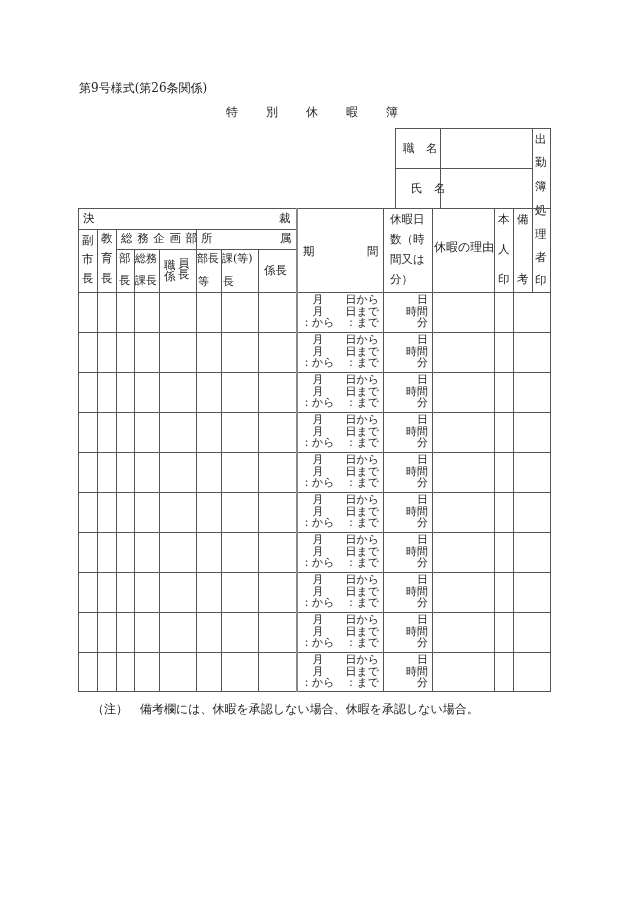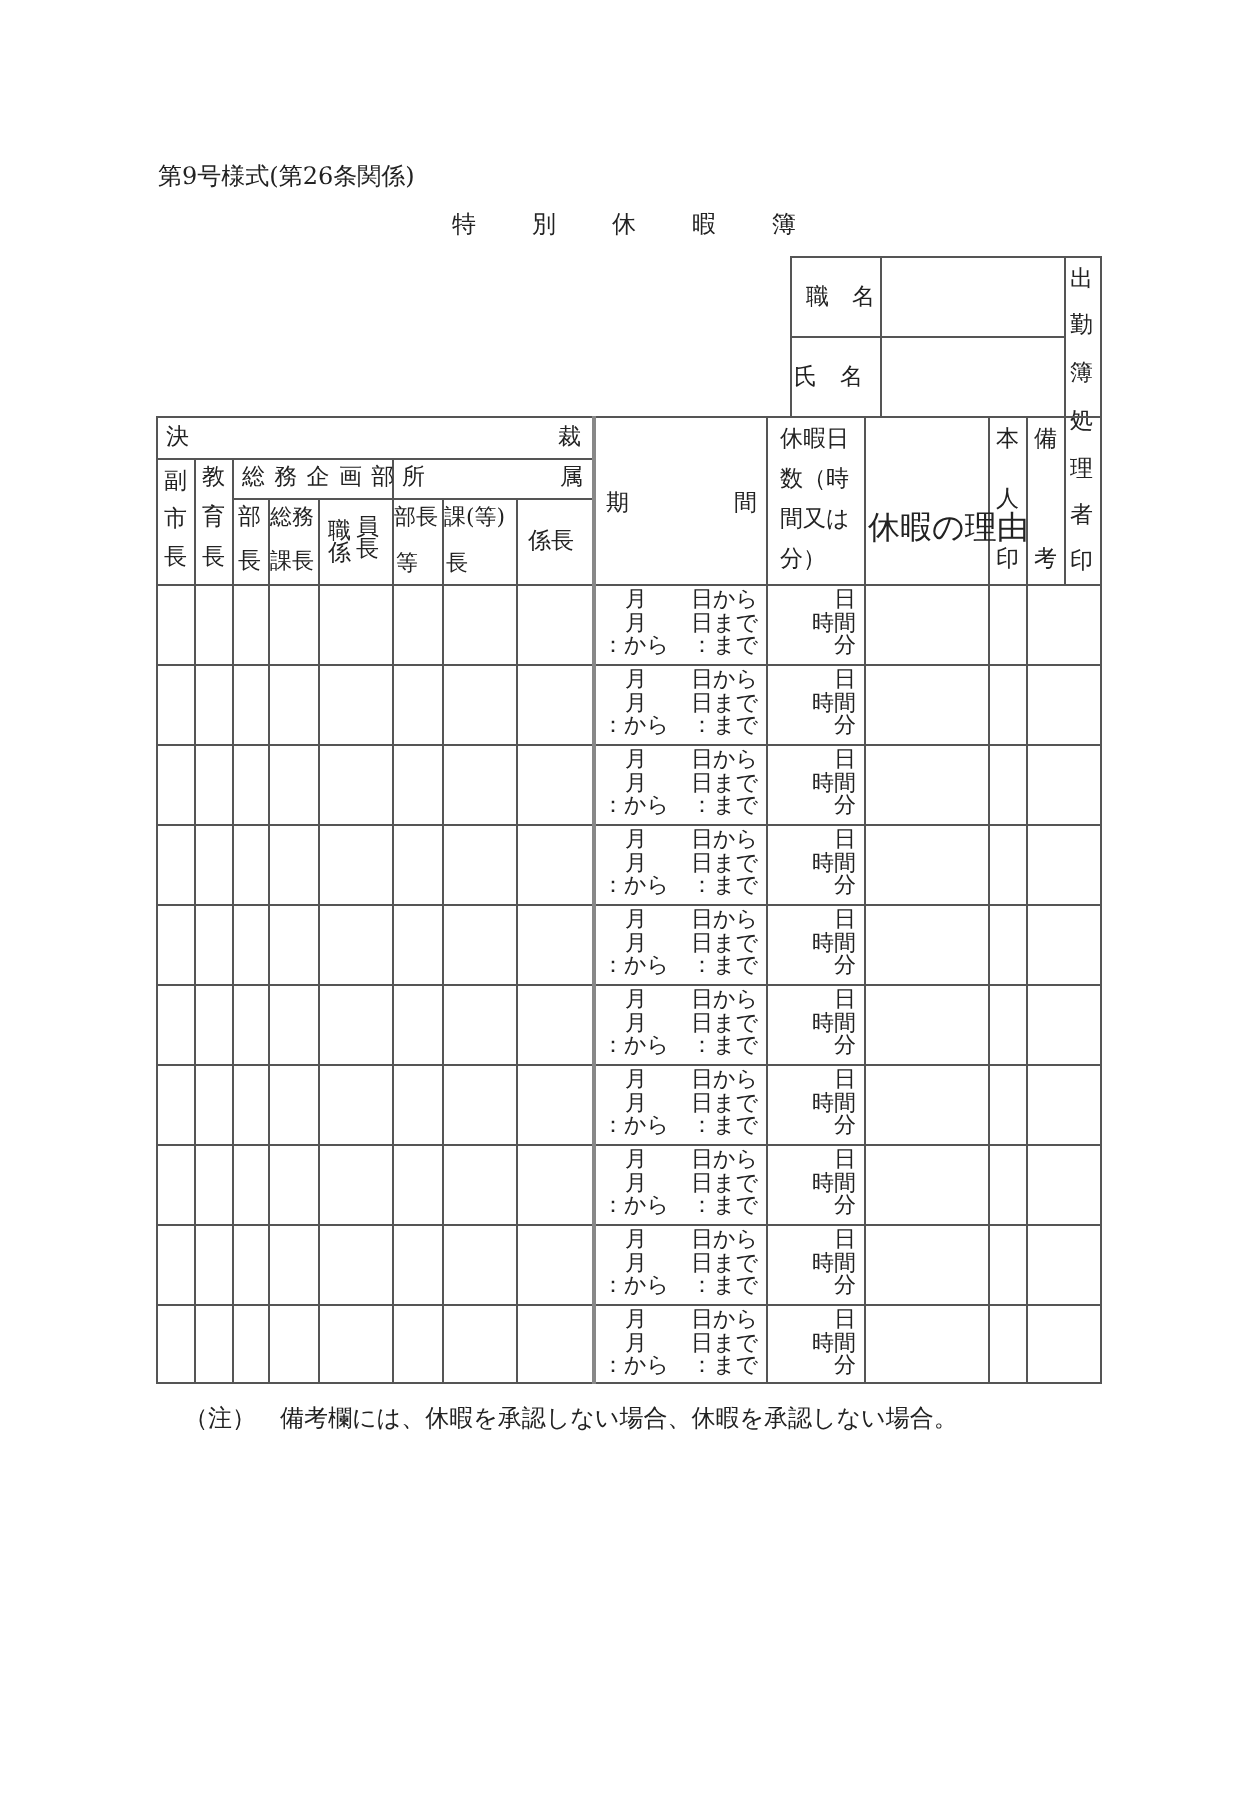--- a/index.html
+++ b/index.html
@@ -32,21 +32,21 @@
 
   <div class="line" style="left:395px;top:128px;width:156px;height:1px"></div>
   <div class="line" style="left:395px;top:168px;width:137px;height:1px"></div>
 
   <div class="line" style="left:395px;top:128px;width:1px;height:80px"></div>
   <div class="line" style="left:440px;top:128px;width:1px;height:80px"></div>
   <div class="line" style="left:532px;top:128px;width:1px;height:165px"></div>
   <div class="line" style="left:550px;top:128px;width:1px;height:564px"></div>
 
   <div class="cell-text" style="left:403px;top:143px">職　名</div>
-  <div class="cell-text" style="left:397px;top:183px">氏　名</div>
+  <div class="cell-text" style="left:411px;top:183px">氏　名</div>
   <div class="blank-cell" style="left:441px;top:129px;width:91px;height:39px"></div>
   <div class="blank-cell" style="left:441px;top:169px;width:91px;height:39px"></div>
 
   <div>
     <div class="vt" style="left:535px;top:134px">出</div>
     <div class="vt" style="left:535px;top:157px">勤</div>
     <div class="vt" style="left:535px;top:181px">簿</div>
     <div class="vt" style="left:535px;top:205px">処</div>
     <div class="vt" style="left:535px;top:229px">理</div>
     <div class="vt" style="left:535px;top:252px">者</div>
@@ -133,21 +133,21 @@
 
   <div class="cell-text" style="left:303px;top:246px">期</div>
   <div class="cell-text" style="left:367px;top:246px">間</div>
 
   <div>
     <div class="cell-text" style="left:390px;top:214px">休暇日</div>
     <div class="cell-text" style="left:390px;top:234px">数（時</div>
     <div class="cell-text" style="left:390px;top:254px">間又は</div>
     <div class="cell-text" style="left:390px;top:274px">分）</div>
   </div>
-  <div class="cell-text" style="left:434px;top:256px;font-size:16px">休暇の理由</div>
+  <div class="cell-text" style="left:434px;top:241px;font-size:12px">休暇の理由</div>
 
   <div>
     <div class="vt" style="left:498px;top:214px">本</div>
     <div class="vt" style="left:498px;top:244px">人</div>
     <div class="vt" style="left:498px;top:274px">印</div>
   </div>
   <div>
     <div class="vt" style="left:517px;top:214px">備</div>
     <div class="vt" style="left:517px;top:274px">考</div>
   </div>

